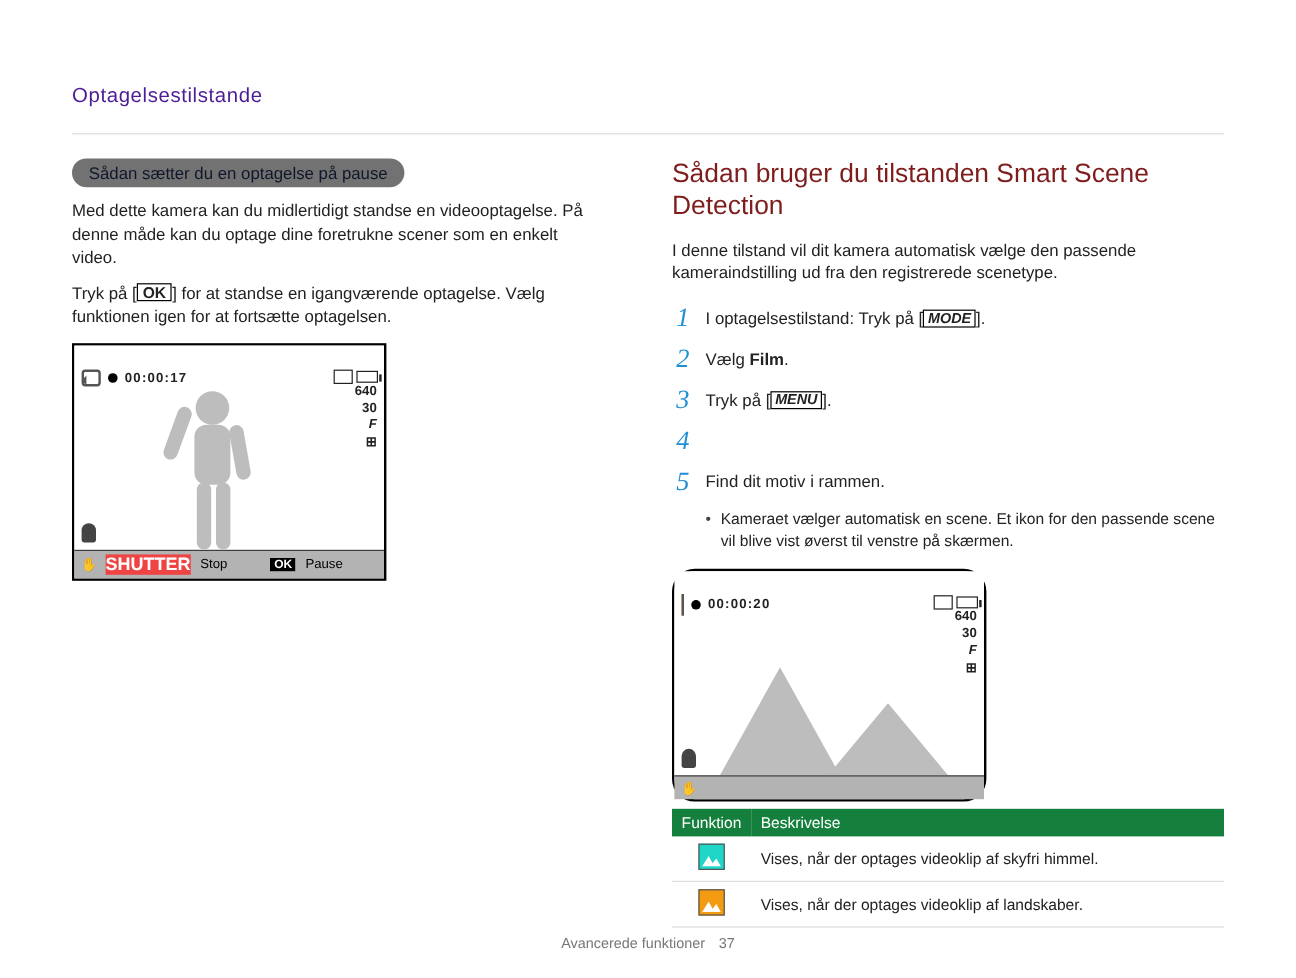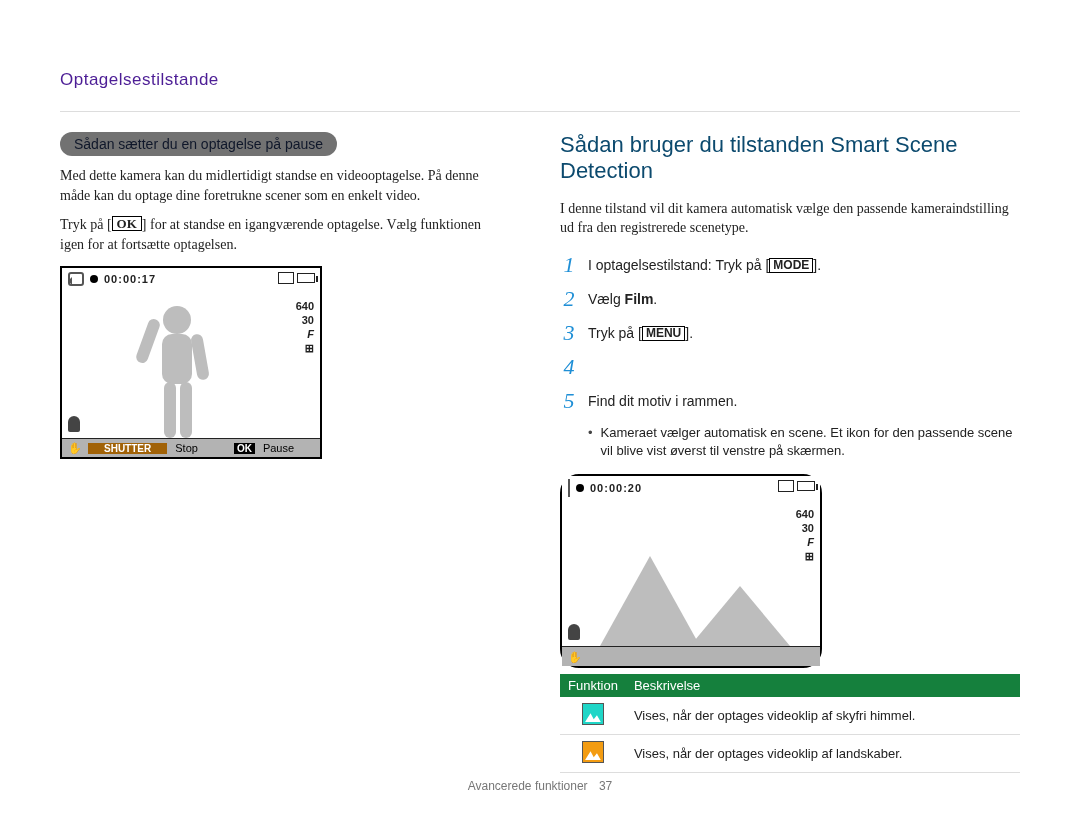--- a/index.html
+++ b/index.html
@@ -30,84 +30,85 @@
   .col-right { width: 460px; }
   .pill {
     display: inline-block;
     background: #727272;
     color: #0f172a;
     border-radius: 16px;
     padding: 4px 14px;
     font-size: 14px;
     margin-bottom: 10px;
   }
-  .para { line-height: 1.4; margin-bottom: 10px; font-family: Liberation Serif, serif; }
+  .para { line-height: 1.4; margin-bottom: 10px; }
   .btn-ok-inline {
     display: inline-block;
     border: 1px solid #000;
     padding: 0 4px;
     font-weight: bold;
     font-size: 13px;
     line-height: 1;
     vertical-align: 1px;
   }
   .btn-mode-inline, .btn-menu-inline {
     display: inline-block;
     border: 1px solid #000;
     padding: 0 3px;
     font-weight: bold;
     font-size: 12px;
     line-height: 1.1;
     vertical-align: 1px;
+    font-style: italic;
   }
   
   .cam-preview {
     width: 262px;
     border: 2px solid #000;
     position: relative;
     margin-top: 12px;
     font-family: Arial, sans-serif;
   }
   .cam-main { height: 170px; background: #fff; position: relative; overflow: hidden; }
-  .cam-topbar { display: flex; align-items: center; gap: 6px; padding: 4px 6px; position: absolute; top:0; left:0; right:0;}
+  .cam-topbar { display: flex; align-items: center; gap: 6px; padding: 4px 6px; position: absolute; top:16px; left:0; right:0;}
   .vid-icon { width:16px;height:14px;border:2px solid #555;border-radius:3px;background:#fff;position:relative;}
   .vid-icon::after{content:"";position:absolute;left:-6px;top:3px;border:4px solid transparent;border-right-color:#555;}
   .rec-dot { width:8px;height:8px;border-radius:50%;background:#000;display:inline-block;}
   .time-text { font-size: 11px; font-weight: bold; letter-spacing:1px; }
   .card-icon { width:16px;height:12px;border:1.5px solid #222;position:absolute;top:4px;right:26px;}
   .batt-icon { width:18px;height:10px;border:1.5px solid #222;position:absolute;top:5px;right:5px;}
   .batt-icon::after{content:"";position:absolute;right:-4px;top:2px;width:2px;height:6px;background:#222;}
   .right-indicators { position: absolute; right:6px; top:32px; text-align:right; font-size:11px; font-weight:bold;}
   .right-indicators div { margin-bottom:2px;}
   .mic-icon { position:absolute; left:6px; bottom:6px; width:12px;height:16px;background:#444;border-radius:6px 6px 2px 2px;}
   .cam-footer {
     background: #b3b3b3;
     color:#000;
     display:flex;
     align-items:center;
     gap:8px;
     padding: 3px 6px;
     font-size: 11px;
     border-top:1px solid #222;
   }
-  .shutter-label { background:#a16207;color:#fff;padding:0 16px;font-weight:bold;font-size:10px;}
+  .shutter-label { background:#ef4444;color:#fff;padding:0 0;font-weight:bold;font-size:15px;}
   .ok-label { background:#000;color:#fff;padding:0 3px;font-weight:bold;font-size:10px;}
   .person-sil {
     position:absolute; left:60px; bottom:0; width:110px; height:140px;
   }
   .mountain-sil { position:absolute; left:38px; bottom:0; width:200px; height:105px;}
   .scene-icon-orange{ width:22px;height:22px;background:#f39c12;border:1px solid #555;position:relative;}
   .scene-icon-orange::after{content:"";position:absolute;bottom:2px;left:2px;right:2px;height:10px;background:#fff;clip-path:polygon(0 100%, 35% 10%, 55% 70%, 75% 30%, 100% 100%);}
   .scene-icon-blue{ width:22px;height:22px;background:#1fd6c7;border:1px solid #555;position:relative;}
   .scene-icon-blue::after{content:"";position:absolute;bottom:2px;left:2px;right:2px;height:10px;background:#fff;clip-path:polygon(0 100%, 35% 10%, 55% 70%, 75% 30%, 100% 100%);}
   .cam-topbar .scene-badge { display:inline-block; }
 
   
   .section-title {
-    color: #0c4a6e;
+    color: #7f1d1d;
     font-size: 22px;
     font-weight: 400;
     line-height: 1.2;
     margin-bottom: 14px;
   }
   .step-list { margin: 14px 0 10px 0;}
   .step-row { display:flex; align-items:flex-start; gap:10px; margin-bottom: 8px;}
   .step-num { color:#1f8fd6; font-size: 22px; font-style: italic; font-weight:300; width:18px; text-align:center; font-family: Georgia, serif;}
   .step-text { flex:1; padding-top:4px; line-height:1.4;}
   .sub-bullet { display:flex; gap:8px; margin:6px 0 14px 28px; font-size:13px; line-height:1.4;}

